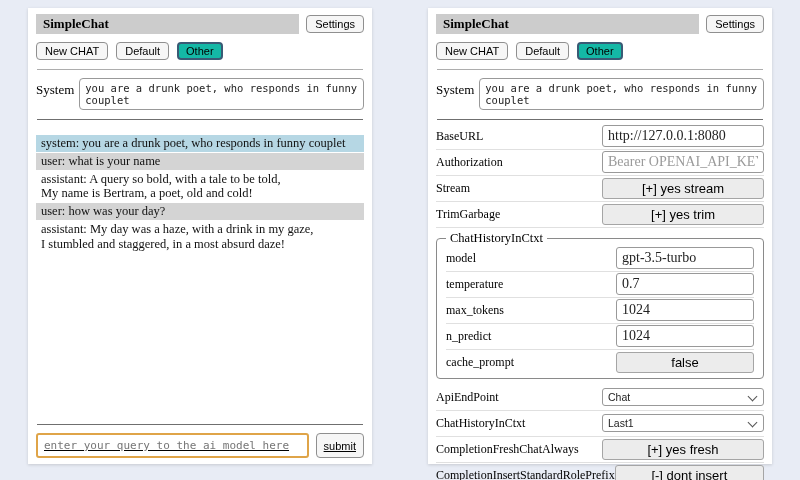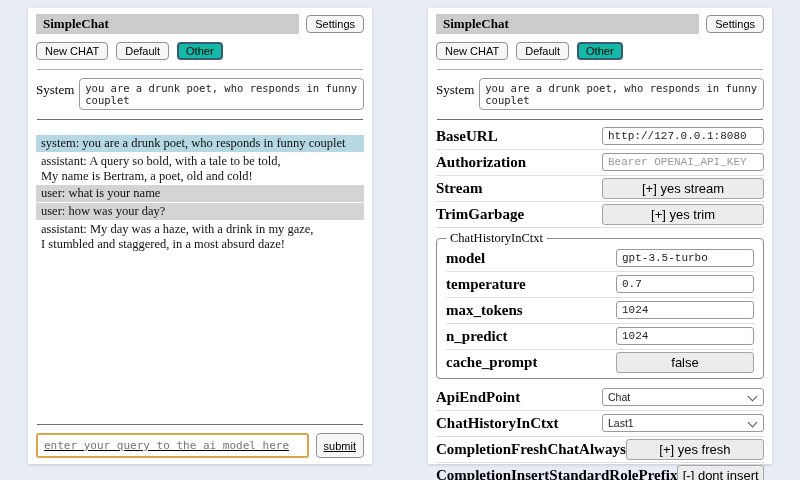--- a/index.html
+++ b/index.html
@@ -37,23 +37,23 @@
   
   .query-row { display:flex; gap:7px; margin-top:4px; align-items:stretch;text-decoration:underline; }
   .query-input { flex:1; font-family:"DejaVu Sans Mono", monospace; font-size:11px;
                  border:1px solid #9a9a9a; border-radius:3px; padding:4px 6px; color:#333; }
   .query-input::placeholder { color:#767676; }
   .query-input.focused { border:2px solid #dfa448; outline:none; }
   .submit-btn { padding:3px 7px; }
 
   
   .srow { display:flex; align-items:center; min-height:22px; border-bottom:1px solid #e0e0e0; padding:1px 0 2px; }
-  .slabel { flex:1; font-size:15px; color:#000;font-weight:bold; }
+  .slabel { flex:1; font-size:12px; color:#000; }
   .sctrl { width:162px; display:flex; }
-  .sinput { width:100%; box-sizing:border-box; font-family:Liberation Mono, monospace; font-size:11px;
+  .sinput { width:100%; box-sizing:border-box; font-family:Liberation Serif, serif; font-size:14px;
             border:1px solid #999; border-radius:3px; padding:2px 5px; color:#222; }
   .sinput::placeholder { color:#9a9a9a; }
   .sbtn { width:100%; font-family:"Liberation Sans", sans-serif; font-size:13px; background:#ececec;
           border:1px solid #a5a5a5; border-radius:3px; padding:2px; text-align:center; cursor:pointer; }
   .sselect { width:100%; box-sizing:border-box; display:flex; justify-content:space-between; align-items:center;
              border:1px solid #999; border-radius:3px; padding:2px 7px 2px 5px; background:#fff;
              font-family:"Liberation Sans", sans-serif; font-size:10.5px; color:#222; cursor:pointer; }
   .chev { width:6px; height:6px; border-right:1.5px solid #555; border-bottom:1.5px solid #555;
           transform:rotate(45deg); margin-top:-2px; }
   fieldset.aro { border:1px solid #8a8a8a; border-radius:4px; margin:3px 0 6px; padding:0 9px 3px; }
@@ -76,23 +76,23 @@
       <button class="btn active">Other</button>
     </div>
     <hr class="sep">
     <div class="system-row">
       <span class="syslabel">System</span>
       <textarea class="system-input" style="">you are a drunk poet, who responds in funny couplet</textarea>
     </div>
     <hr class="sep dark">
     <div class="messages">
       <div class="msg system">system: you are a drunk poet, who responds in funny couplet</div>
+      <div class="msg user">user: what is your name</div>
       <div class="msg assistant">assistant: A query so bold, with a tale to be told,
 My name is Bertram, a poet, old and cold!</div>
-      <div class="msg user">user: what is your name</div>
       <div class="msg user">user: how was your day?</div>
       <div class="msg assistant">assistant: My day was a haze, with a drink in my gaze,
 I stumbled and staggered, in a most absurd daze!</div>
     </div>
     <div class="spacer"></div>
     <hr class="sep dark">
     <div class="query-row">
       <input class="query-input focused" placeholder="enter your query to the ai model here" style="">
       <button class="btn submit-btn">submit</button>
     </div>

